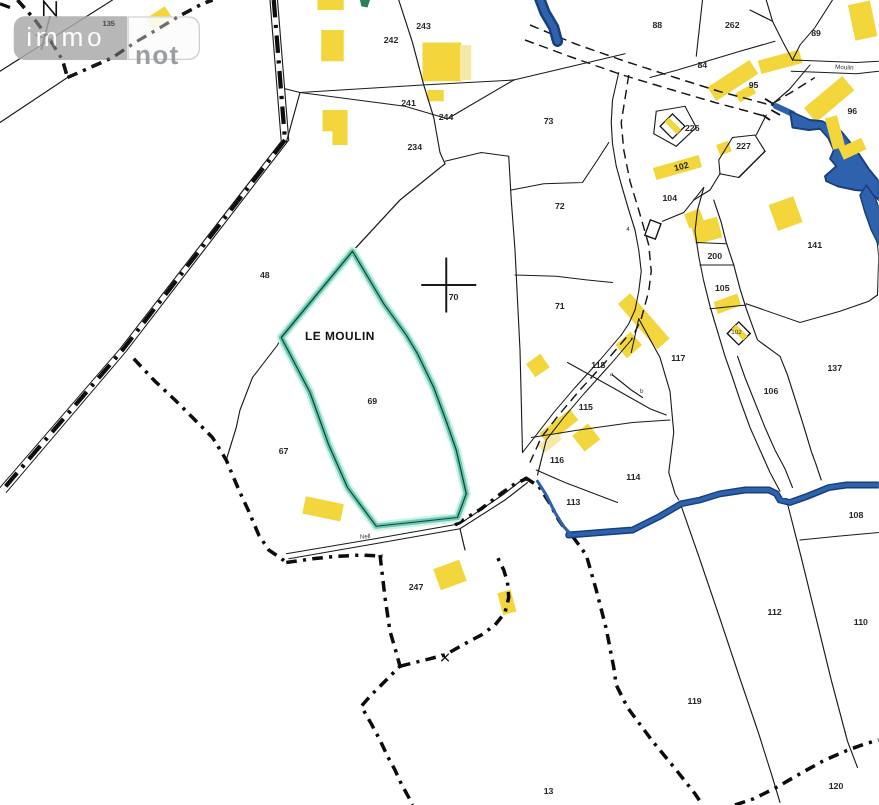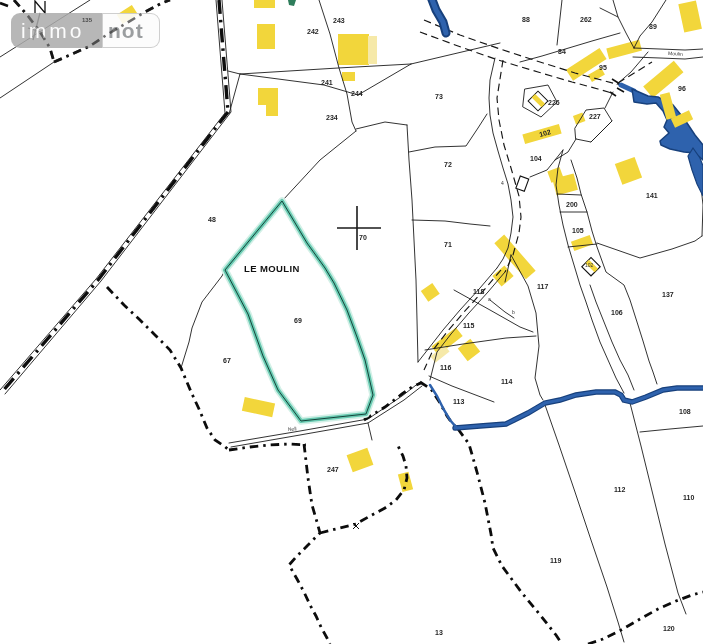--- a/index.html
+++ b/index.html
@@ -328,21 +328,21 @@
 <text class="tiny" x="668" y="55" transform="rotate(3 668 55)" fill="#444">Moulin</text>
 <text class="tiny" x="288" y="431" transform="rotate(-4 288 431)">Nell</text>
 
 <text x="244" y="272" style="font:700 9.5px 'Liberation Sans',sans-serif;letter-spacing:0.4px;fill:#111">LE MOULIN</text>
 </svg>
 
 <div style="position:absolute;left:11px;top:13px;width:149px;height:35px;">
 <div style="position:absolute;left:0;top:0;width:91px;height:35px;background:rgba(170,170,170,0.85);border-radius:9px 0 0 9px;"></div>
 <div style="position:absolute;left:91px;top:0;width:58px;height:35px;background:rgba(252,252,252,0.9);border-radius:0 9px 9px 0;box-shadow:inset 0 0 0 1px rgba(195,195,195,0.8);"></div>
 <div style="position:absolute;left:10px;top:6px;font:400 21px 'Liberation Sans',sans-serif;color:rgba(255,255,255,0.96);letter-spacing:3px;text-align:center;">immo</div>
-<div style="position:absolute;left:97px;top:6px;font:700 21px 'Liberation Sans',sans-serif;color:rgba(150,153,155,0.95);letter-spacing:1px;">not</div>
+<div style="position:absolute;left:97px;top:20px;font:700 21px 'Liberation Sans',sans-serif;color:rgba(150,153,155,0.95);letter-spacing:1px;">not</div>
 </div>
 
 <div style="position:absolute;left:82px;top:17px;font:600 6px 'Liberation Sans',sans-serif;color:#4a4a4a;">135</div>
 
 <svg style="position:absolute;left:0;top:0;" width="200" height="80">
 <polyline points="54,62 70,55 90,46 108,34 125,24 145,12 162,3 170,0" fill="none" stroke="rgba(30,30,30,0.6)" stroke-width="2.5" stroke-dasharray="8.5 5 2.5 5"></polyline>
 <polyline points="14,0 28,16 40,32 50,48 54,62" fill="none" stroke="rgba(30,30,30,0.45)" stroke-width="2.5" stroke-dasharray="8.5 5 2.5 5"></polyline>
 </svg>
 </div>
 

